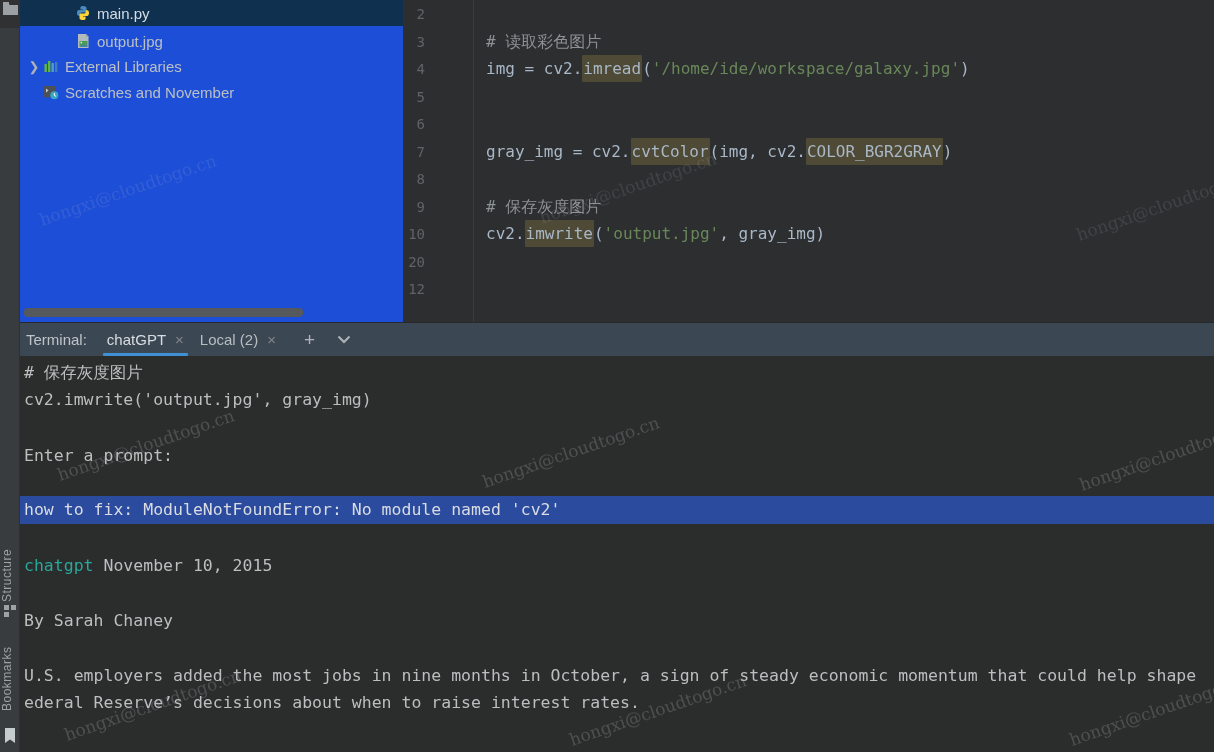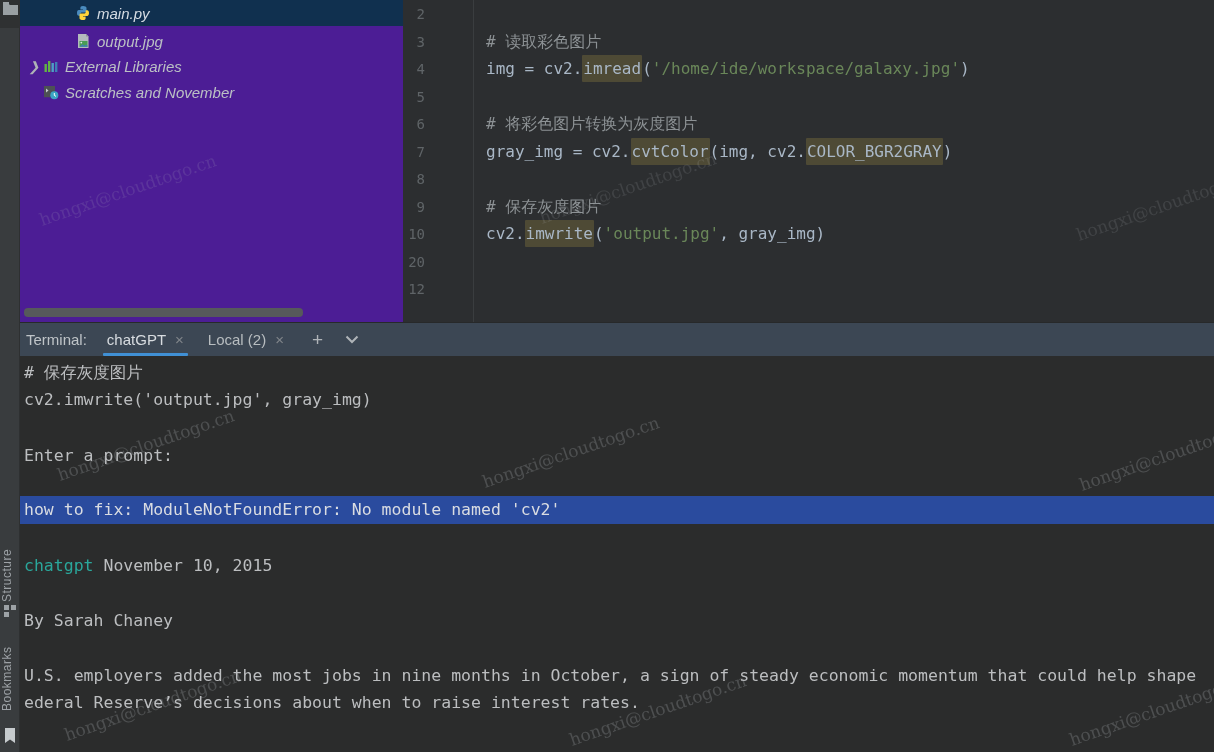--- a/index.html
+++ b/index.html
@@ -26,21 +26,21 @@
   }
   #structure-label { top:546px; height:58px; }
   #bookmarks-label { top:634px; height:90px; }
   .stripe-icon { position:absolute; left:3px; }
   #structure-icon { top:604px; }
   #bookmark-icon-1 { top:728px; }
 
   
   #project-panel {
     position:absolute; left:20px; top:0; width:383px; height:414px;
-    background:#4c1d95; z-index:1;font-style:italic;
+    background:#1d4ed8; z-index:1;
   }
   .tree-row {
     position:absolute; left:0; right:0; height:26px;
     display:flex; align-items:center; font-size:15px; color:#bbc0c4;
     cursor:pointer; white-space:nowrap;
   }
   .tree-row.selected { background:#10304f; color:#d5dce3; }
   .tree-icon { width:16px; height:16px; margin-right:6px; flex:0 0 auto; }
   .chev { width:18px; text-align:center; color:#aeb3b6; font-size:13px; flex:0 0 auto; }
   #row-main { top:0; padding-left:55px; }
@@ -83,21 +83,21 @@
     padding:0 6px; cursor:pointer;
   }
   .tab .tname { color:#b8bdc0; }
   .tab.active .tname { color:#d8dce0; }
   .tab.active::after {
     content:""; position:absolute; left:2px; right:2px; bottom:0; height:3px;
     background:#4090d5; border-radius:1px;
   }
   .tclose { color:#80858a; margin-left:9px; font-size:15px; cursor:pointer; }
   #tab-chatgpt { margin-left:14px; }
-  #tab-local { margin-left:12px; }
+  #tab-local { margin-left:4px; }
   #tab-add { margin-left:22px; color:#afb4b8; font-size:19px; cursor:pointer; line-height:1; }
   #tab-dd { margin-left:22px; cursor:pointer; display:flex; align-items:center; }
 
   
   #terminal {
     position:absolute; left:20px; top:356px; width:1194px; height:396px;
     background:#2b2c2c; z-index:1;
     font-family:"DejaVu Sans Mono", monospace; font-size:16.5px; color:#bcbec0;
   }
   .trow {
@@ -191,21 +191,20 @@
   </div>
   <div class="eline" style="top:55px">
     <span class="lnum">4</span>
     <span class="ecode"><span>img = cv2.</span><span class="hl">imread</span><span>(</span><span class="str">'/home/ide/workspace/galaxy.jpg'</span><span>)</span></span>
   </div>
   <div class="eline" style="top:83px">
     <span class="lnum">5</span>
   </div>
   <div class="eline" style="top:110px">
     <span class="lnum">6</span>
-    <span class="ecode cmt"># 将彩色图片转换为灰度图片</span>
   </div>
   <div class="eline" style="top:138px">
     <span class="lnum">7</span>
     <span class="ecode"><span>gray_img = cv2.</span><span class="hl">cvtColor</span><span>(img, cv2.</span><span class="hl">COLOR_BGR2GRAY</span><span>)</span></span>
   </div>
   <div class="eline" style="top:165px">
     <span class="lnum">8</span>
   </div>
   <div class="eline" style="top:193px">
     <span class="lnum">9</span>

